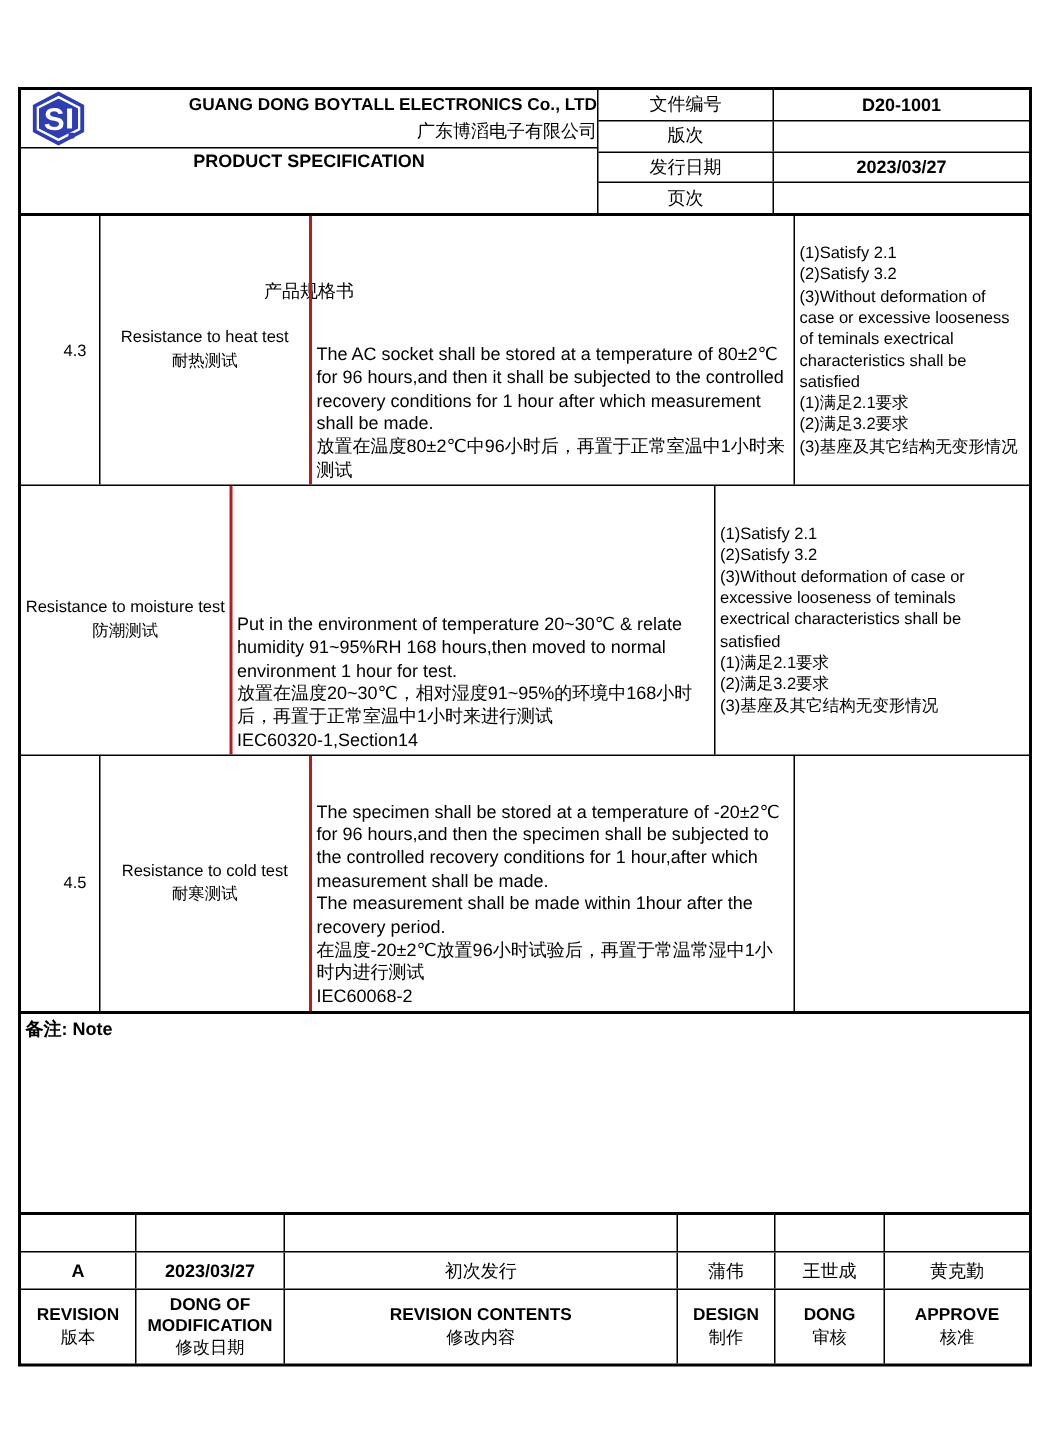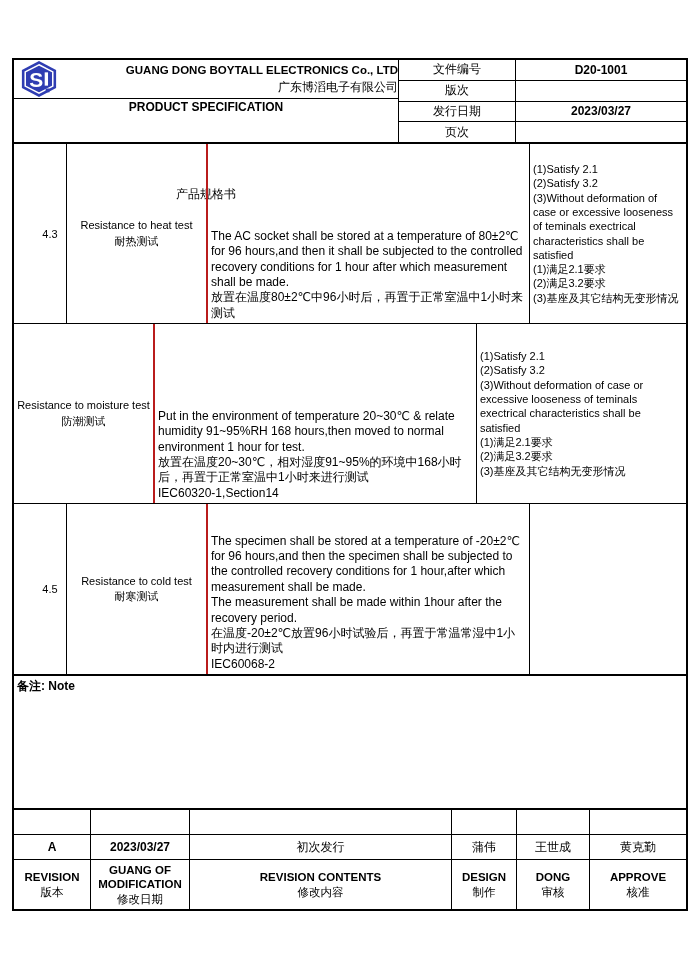--- a/index.html
+++ b/index.html
@@ -161,21 +161,21 @@
       <div class="rv rv-5">王世成</div>
       <div class="rv rv-6">黄克勤</div>
     </div>
 
     <div class="rev-row head">
       <div class="rv rv-1">
         <span class="b ml">REVISION</span>
         <span>版本</span>
       </div>
       <div class="rv rv-2">
-        <span class="b ml">GUANG OF
+        <span class="b ml">DONG OF
 MODIFICATION</span>
         <span>修改日期</span>
       </div>
       <div class="rv rv-3">
         <span class="b ml">REVISION CONTENTS</span>
         <span>修改内容</span>
       </div>
       <div class="rv rv-4">
         <span class="b ml">DESIGN</span>
         <span>制作</span>

